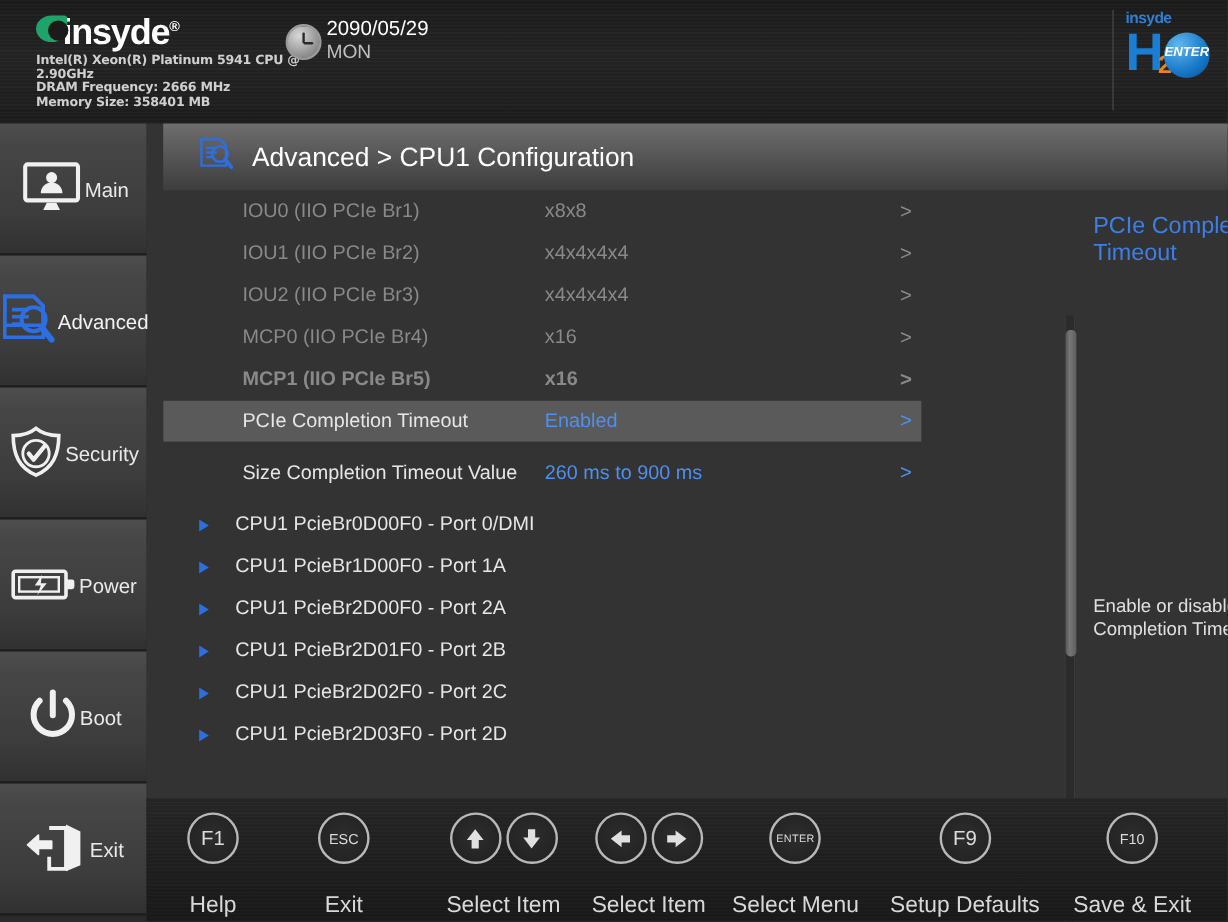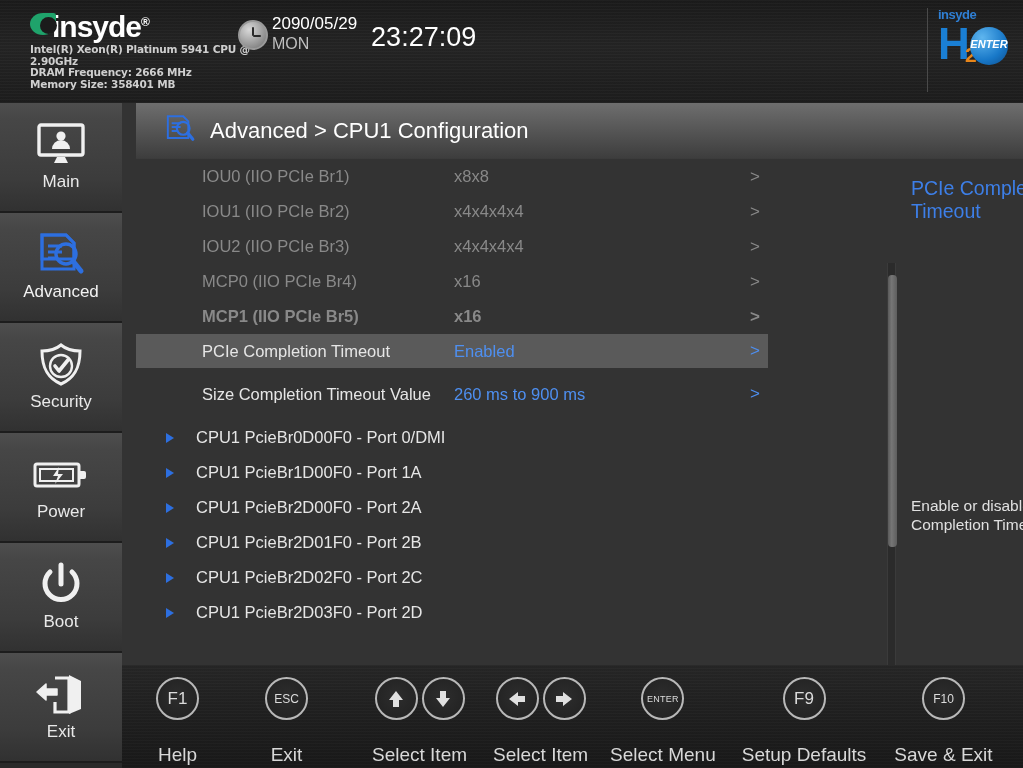--- a/index.html
+++ b/index.html
@@ -89,21 +89,21 @@
     position: absolute; left: 0; top: 11px; width: 38px; text-align: center;
     color: #ffffff; font-size: 11px; font-weight: bold; font-style: italic;
   }
 
   
   #sidebar { position: absolute; left: 0; top: 103px; width: 122px; height: 665px; background: #2a2a2a; }
   .side-item {
     position: relative; width: 122px; height: 110px;
     background: linear-gradient(to bottom, #4e4e4e 0%, #464646 16%, #3c3c3c 70%, #313131 100%);
     border-bottom: 2px solid #1d1d1d;
-    display: flex; flex-direction: column; align-items: center; justify-content: center;
+    display: flex; flex-direction: row; align-items: center; justify-content: center;
     cursor: pointer;
   }
   .side-item .ico { height: 46px; display: flex; align-items: center; justify-content: center; }
   .side-label { color: #e9e9e9; font-size: 17px; margin-top: 4px; }
   .side-item.active .side-label { color: #f2f2f2; }
 
   
   #content { position: absolute; left: 136px; top: 103px; width: 901px; height: 665px; background: #333333; }
   #titlebar {
     position: relative; width: 901px; height: 56px;
@@ -198,21 +198,20 @@
         <div>Memory Size: 358401 MB</div>
       </div>
     </div>
 
     <div id="clock-block">
       <div id="clock-icon"></div>
       <div id="datewrap">
         <div id="date-text">2090/05/29</div>
         <div id="day-text">MON</div>
       </div>
-      <div id="time-text">23:27:09</div>
     </div>
 
     <div id="h2o-block">
       <div id="h2o-insyde">insyde</div>
       <div id="h2o-main">
         <div id="h2o-h">H</div>
         <div id="h2o-2">2</div>
         <div id="h2o-ball">
           <div id="h2o-bios">ENTER</div>
         </div>

